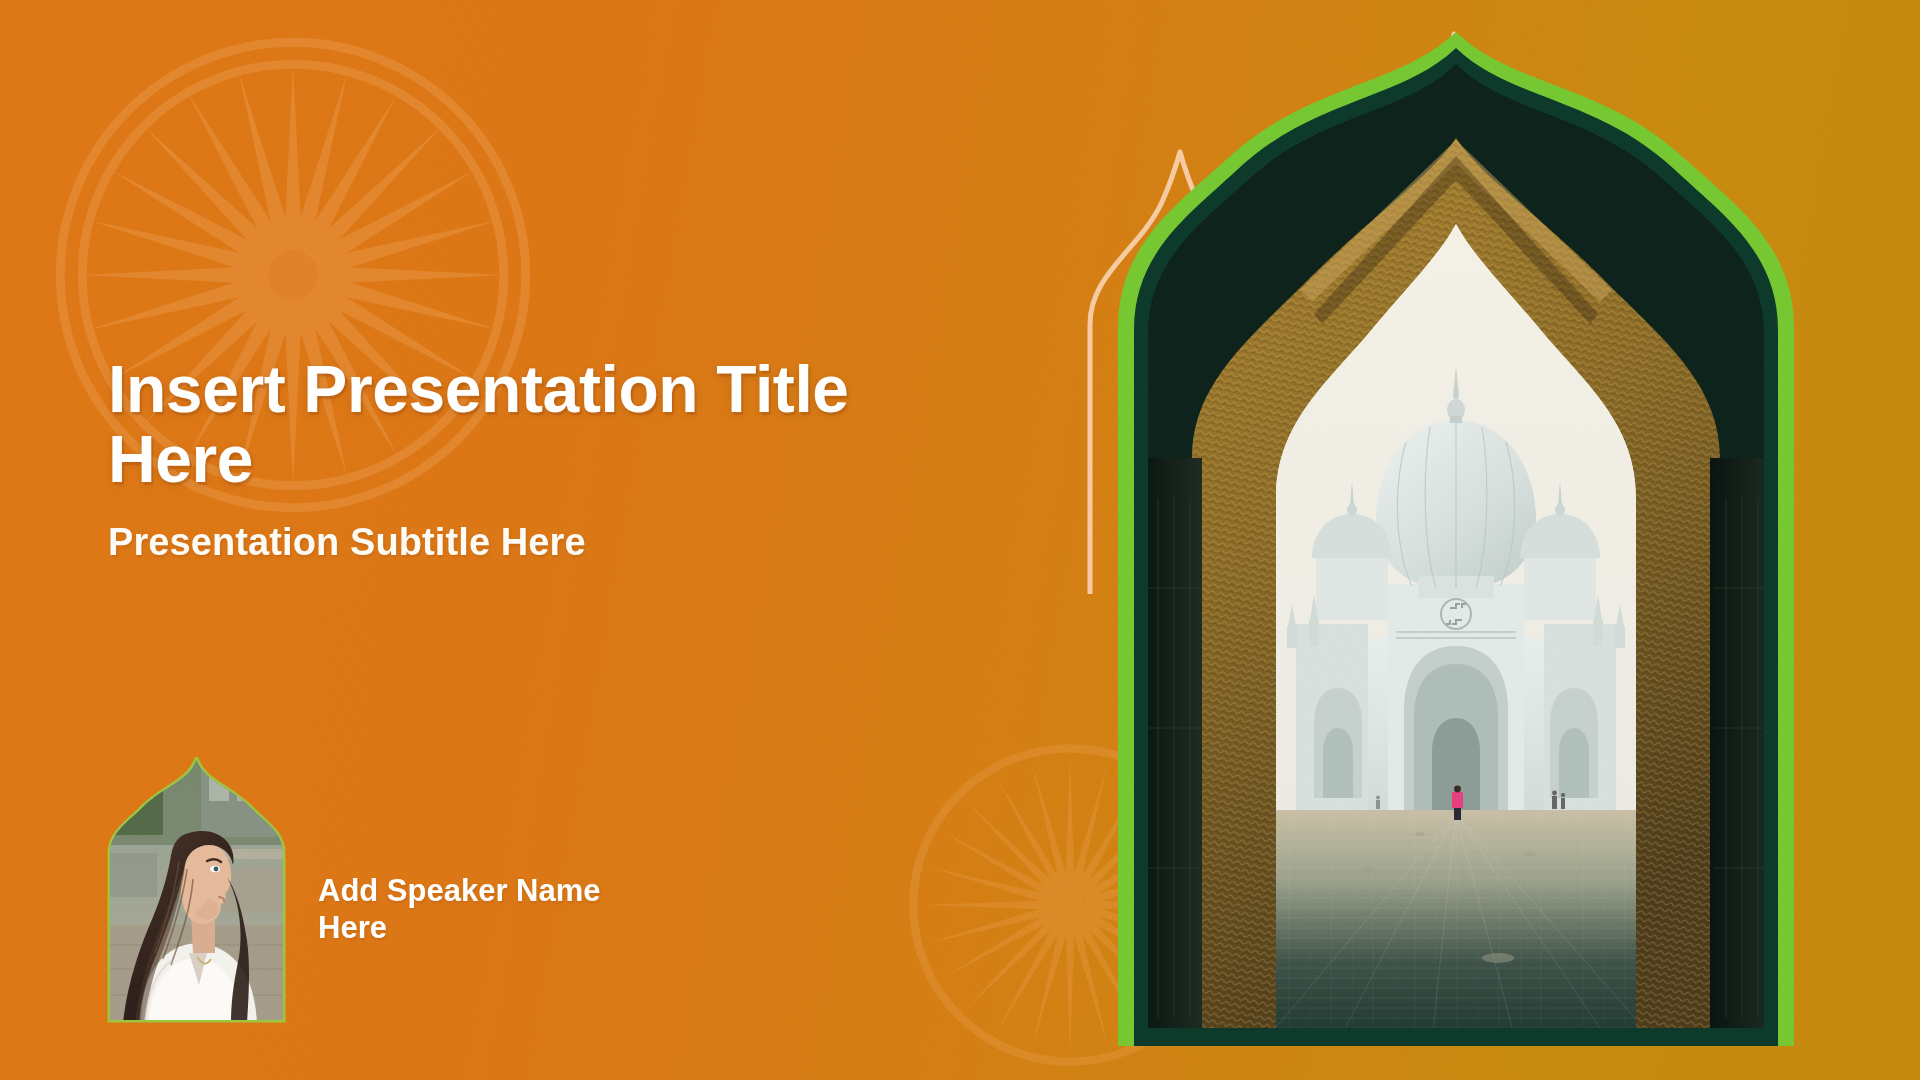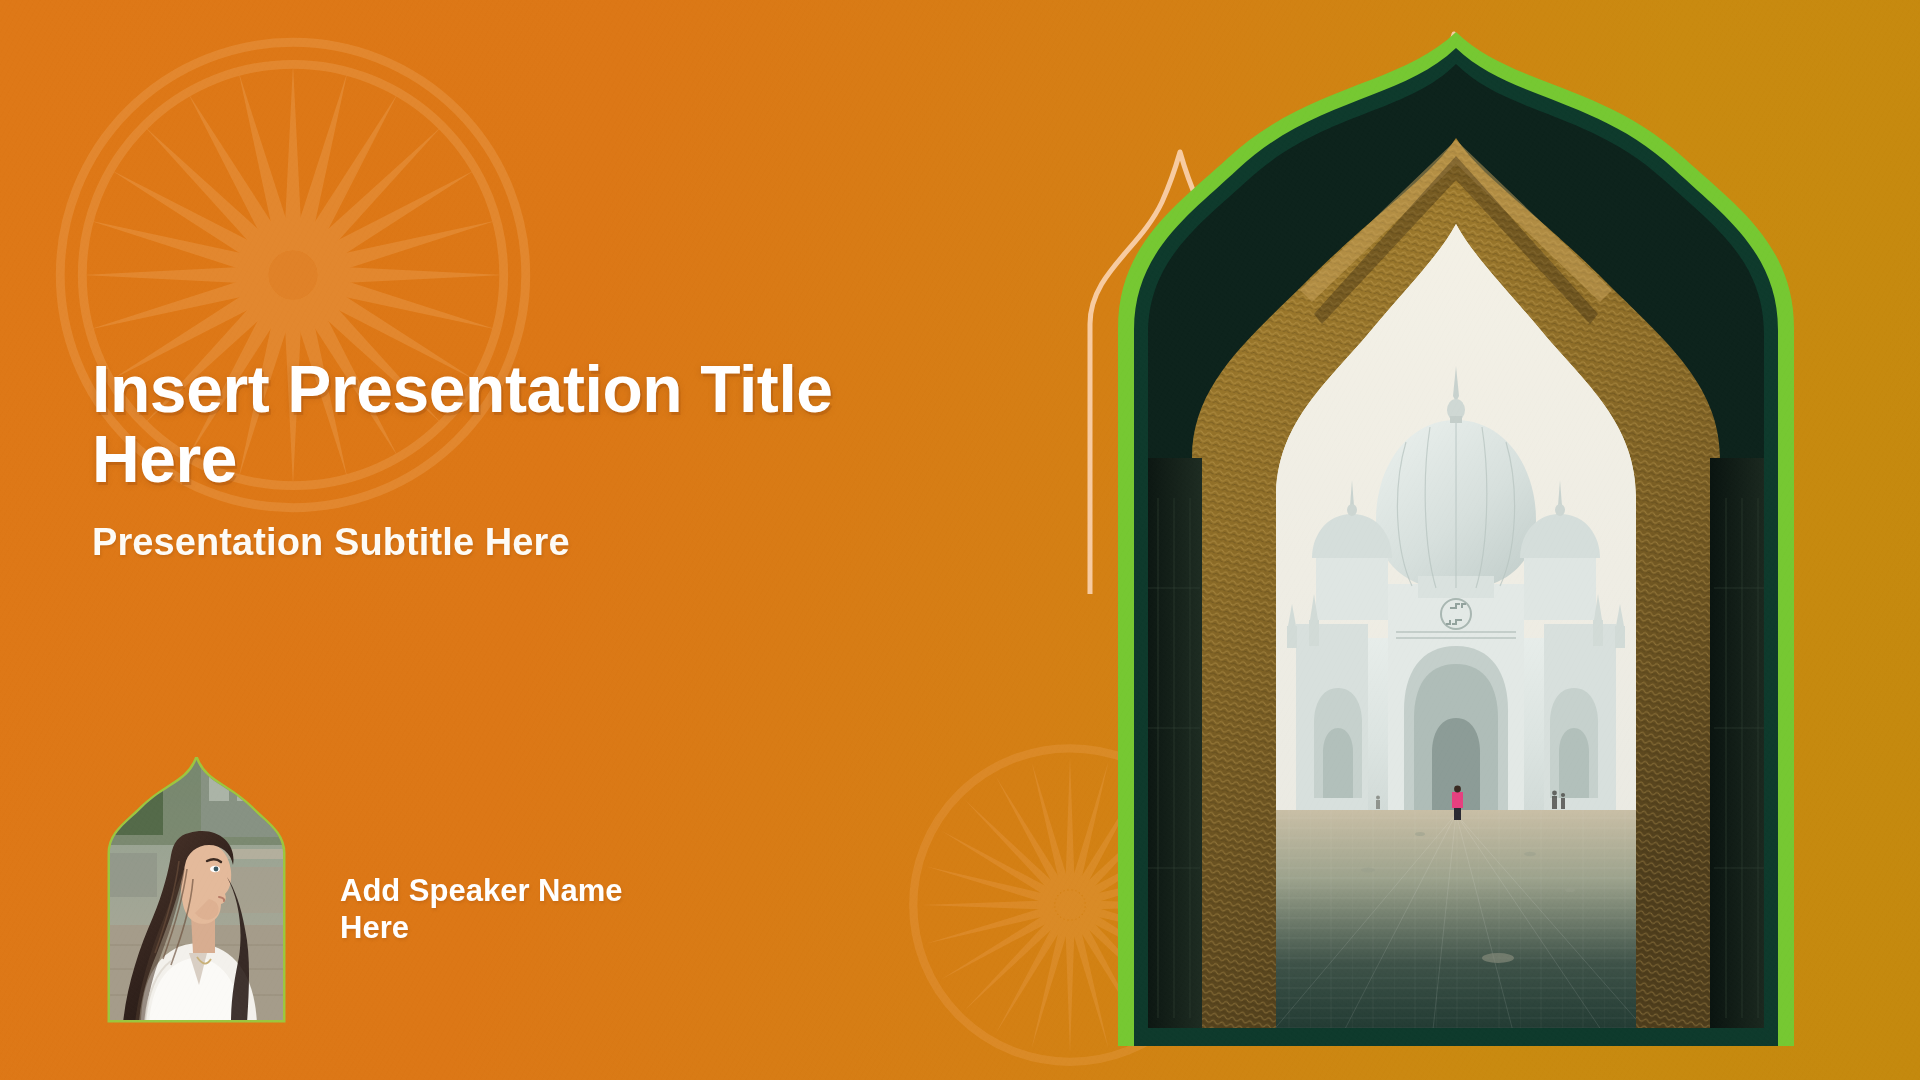--- a/index.html
+++ b/index.html
@@ -52,21 +52,21 @@
     position:absolute;
     left:1100px; top:28px;
     width:712px; height:1018px;
     z-index:8;
   }
   #main-arch svg { display:block; width:100%; height:100%; }
 
   
   #title-block {
     position:absolute;
-    left:92px; top:355px;
+    left:108px; top:355px;
     width:830px;
     z-index:20;
   }
   #pres-title {
     font-size:66px;
     font-weight:bold;
     line-height:1.06;
     color:#FFFFFF;
     letter-spacing:-0.4px;
     text-shadow: 2px 3px 0 rgba(150,70,10,.26), 0 2px 7px rgba(120,55,5,.22);
@@ -88,21 +88,21 @@
     display:flex; align-items:center;
     z-index:20;
   }
   #speaker-photo {
     position:relative;
     width:183px; height:268px;
     flex:0 0 auto;
   }
   #speaker-photo svg { display:block; width:100%; height:100%; }
   #speaker-name {
-    margin-left:52px;
+    margin-left:30px;
     margin-top:38px;
     font-size:31px;
     font-weight:bold;
     line-height:1.18;
     color:#FFFFFF;
     white-space:pre-line;
     text-shadow: 1px 2px 3px rgba(140,65,10,.22);
   }
 </style>
 </head>

